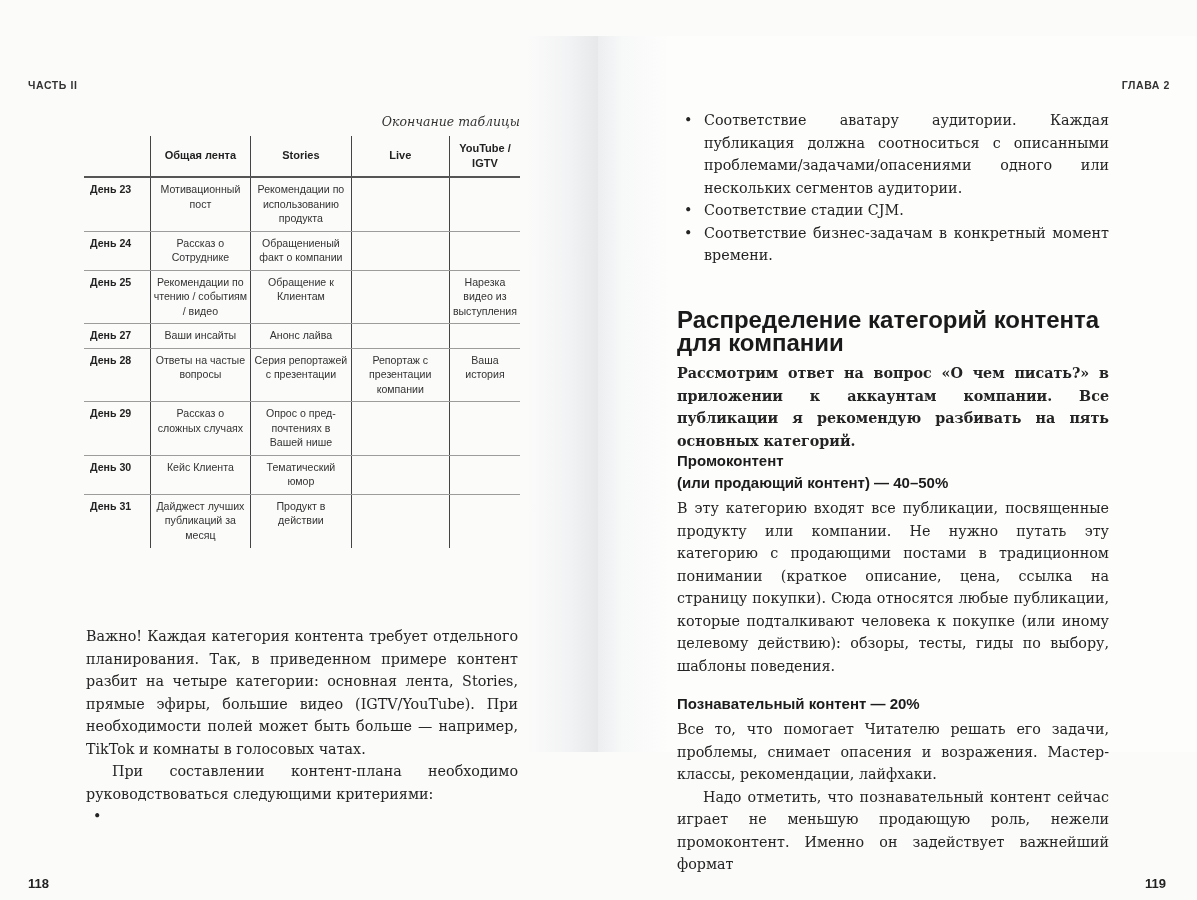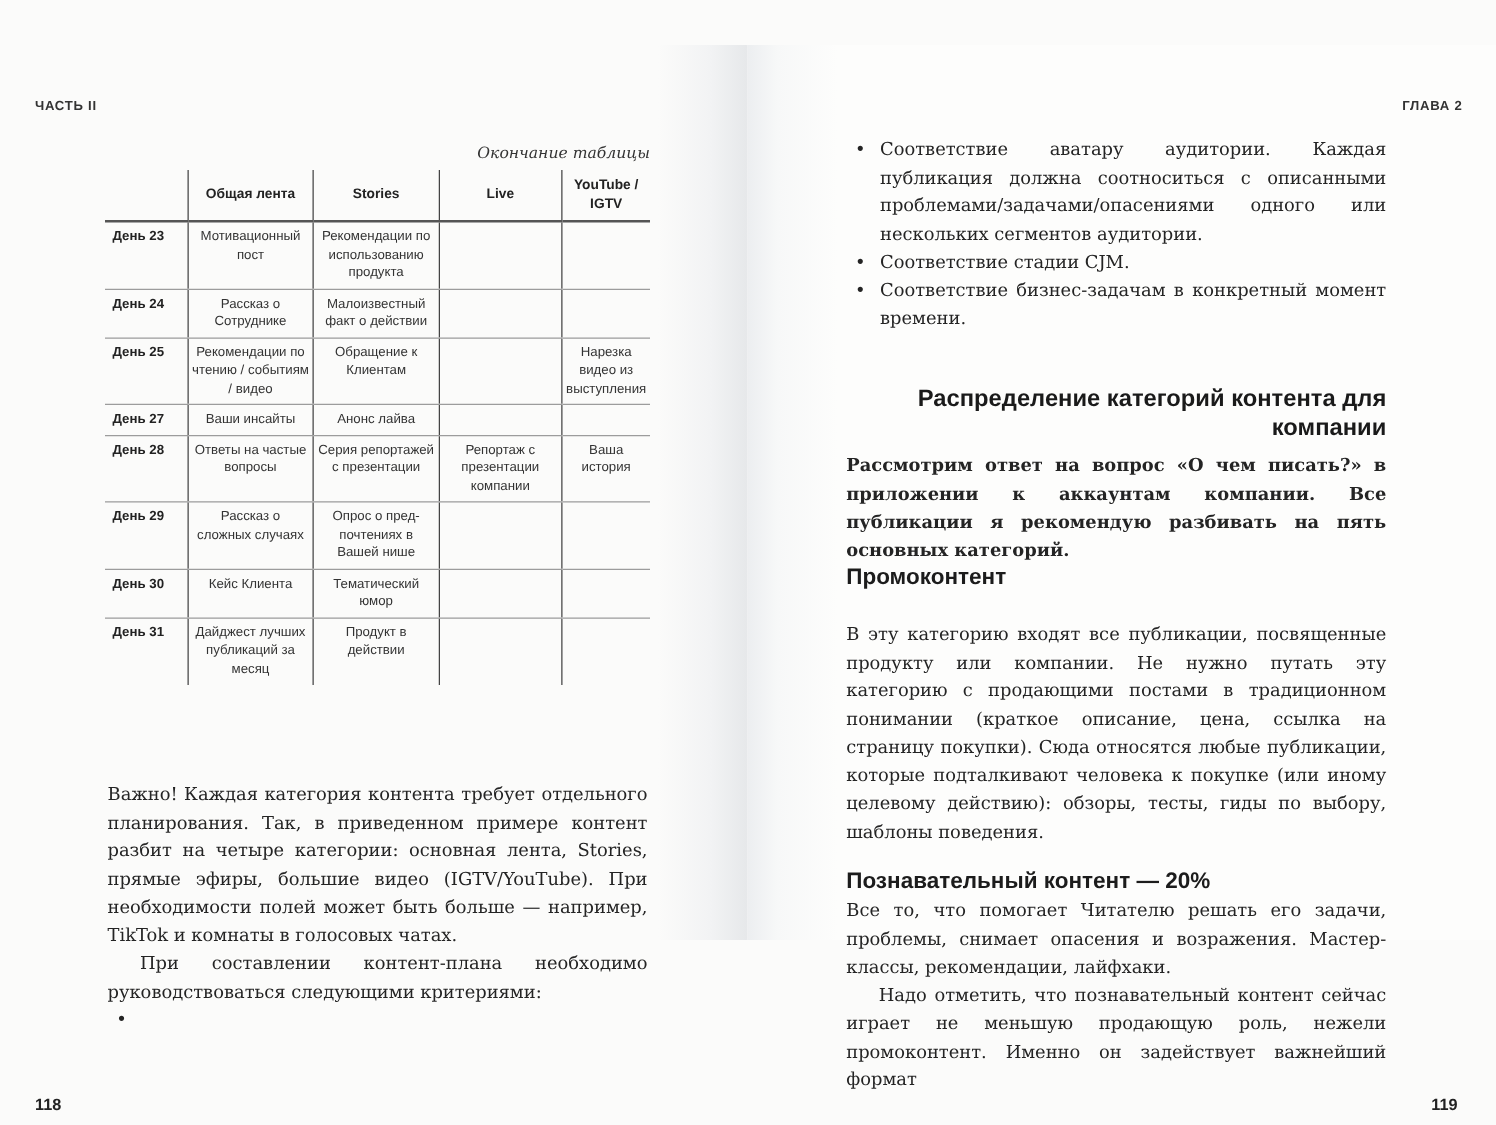--- a/index.html
+++ b/index.html
@@ -18,22 +18,22 @@
   table.plan tr:last-child td { border-bottom:none; padding-bottom:6px; }
   table.plan th + th, table.plan td + td { border-left:1.3px solid #444; }
   table.plan td.day { text-align:left; font-weight:700; color:#222; padding-left:6px; white-space:nowrap; }
   .col-day { width:58px; } .col-feed { width:92px; } .col-stories { width:92px; } .col-live { width:90px; }
   .text { position:absolute; font-size:14.3px; line-height:22.5px; color:#242424; }
   .text p { margin:0; text-align:justify; }
   .indent { text-indent:26px; }
   ul.bul { list-style:none; margin:0; padding:0; }
   ul.bul li { position:relative; padding-left:27px; text-align:justify; }
   ul.bul li .bullet { position:absolute; left:7px; top:0; }
-  .h2 { text-align:right; font-size:19px; line-height:23px; font-weight:700; color:#1a1a1a; margin:0; }
-  .h3 { font-size:18px; line-height:22px; font-weight:700; color:#1c1c1c; margin:0; }
+  .h2 { text-align:left; font-size:24px; line-height:23px; font-weight:700; color:#1a1a1a; margin:0; }
+  .h3 { font-size:15px; line-height:22px; font-weight:700; color:#1c1c1c; margin:0; }
 </style>
 </head>
 <body>
 
 <div class="page page-left">
   <div class="running-head sans" style="left:28px;">ЧАСТЬ II</div>
   <div class="caption serif">Окончание таблицы</div>
 
   <table class="plan sans">
     <thead>
@@ -49,21 +49,21 @@
         <tr>
           <td class="day">День 23</td>
           <td>Мотивационный пост</td>
           <td>Рекомендации по использова­нию продукта</td>
           <td></td>
           <td></td>
         </tr>
         <tr>
           <td class="day">День 24</td>
           <td>Рассказ о Сотруднике</td>
-          <td>Малоизвест­ный факт о действии</td>
+          <td>Обращение­ный факт о компании</td>
           <td></td>
           <td></td>
         </tr>
         <tr>
           <td class="day">День 25</td>
           <td>Рекомендации по чтению / событиям / видео</td>
           <td>Обращение к Клиентам</td>
           <td></td>
           <td>Нарезка видео из выступления</td>
         </tr>
@@ -130,20 +130,21 @@
   <div class="sans" style="position:absolute; left:79px; top:272px; width:432px;">
     <h2 class="h2">Распределение категорий контента для компании</h2>
   </div>
 
   <div class="text serif" style="left:79px; top:326px; width:432px;font-weight:bold;">
     <p>Рассмотрим ответ на вопрос «О чем писать?» в приложении к аккаунтам компании. Все публикации я рекомендую разбивать на пять основных категорий.</p>
   </div>
 
   <div class="sans" style="position:absolute; left:79px; top:414px; width:432px;">
     <h3 class="h3">Промоконтент</h3>
+    <h3 class="h3">(или продающий контент) — 40–50%</h3>
   </div>
 
   <div class="text serif" style="left:79px; top:461px; width:432px;">
     <p>В эту категорию входят все публикации, посвященные продукту или компании. Не нужно путать эту категорию с продающими постами в традиционном понимании (краткое описание, цена, ссылка на страницу покупки). Сюда относятся любые публикации, которые подталкивают человека к покупке (или иному целевому действию): обзоры, тесты, гиды по выбору, шаблоны поведения.</p>
   </div>
 
   <div class="sans" style="position:absolute; left:79px; top:657px; width:432px;">
     <h3 class="h3">Познавательный контент — 20%</h3>
   </div>
 

